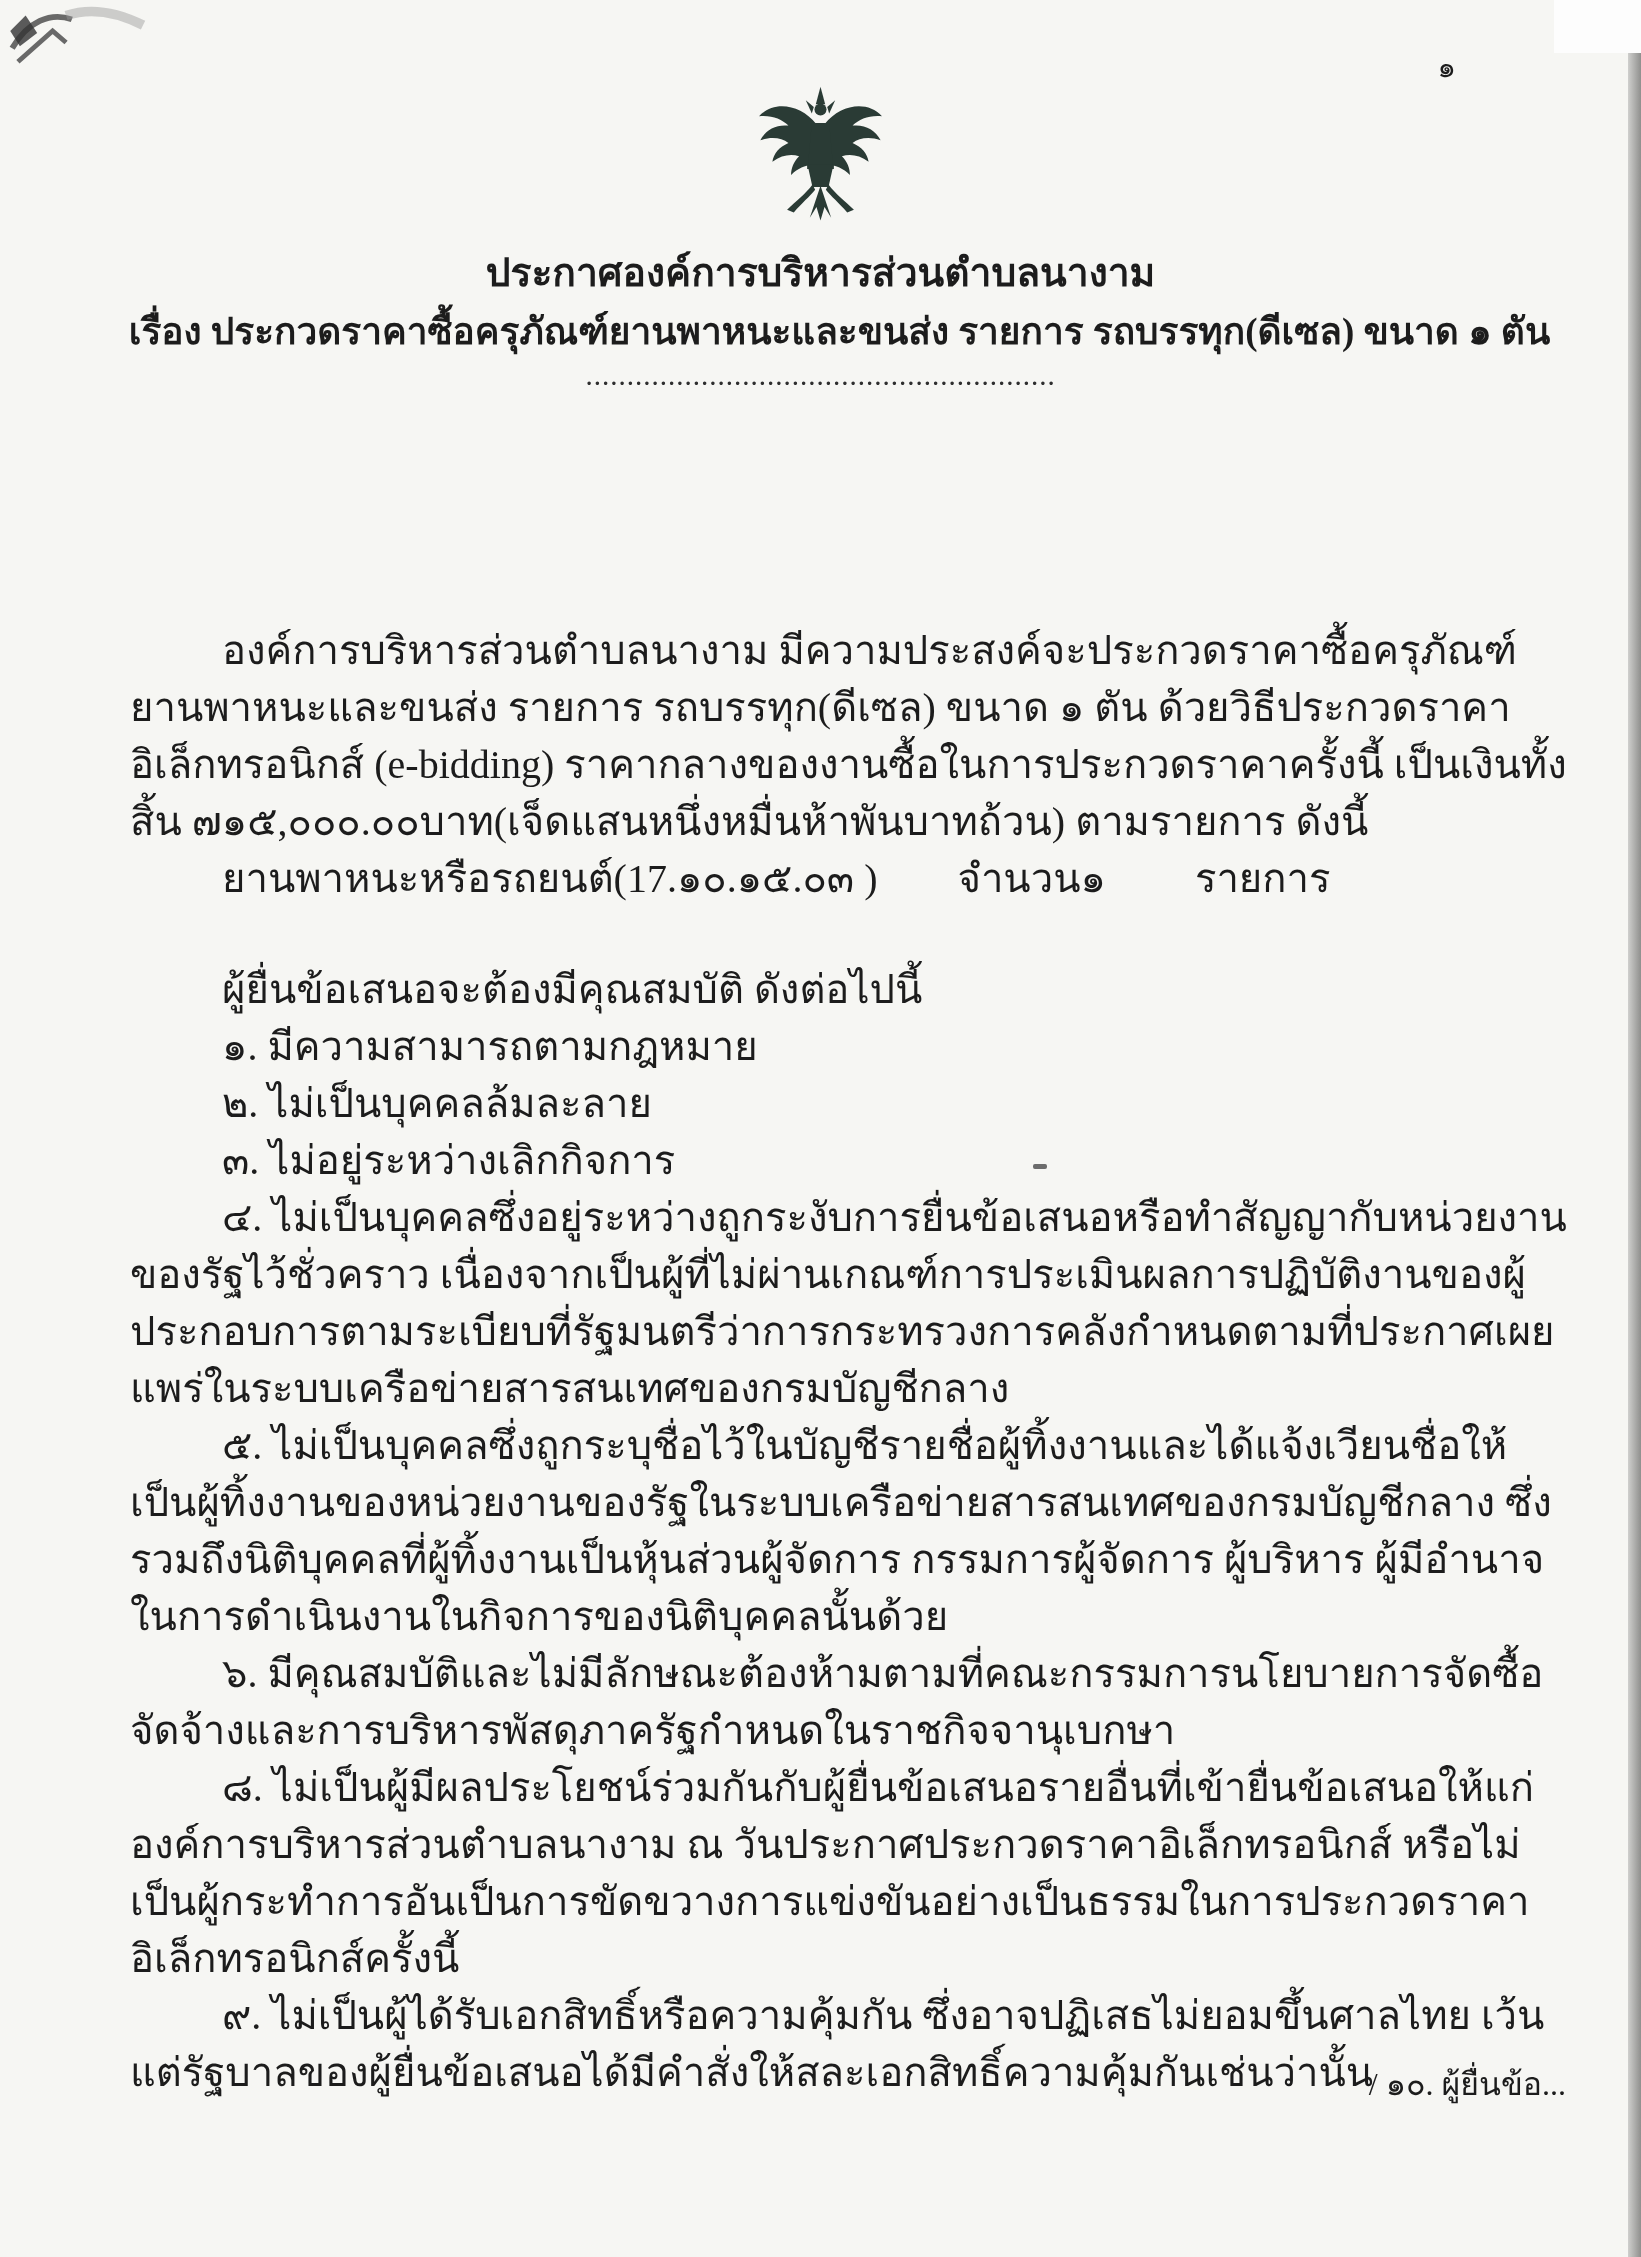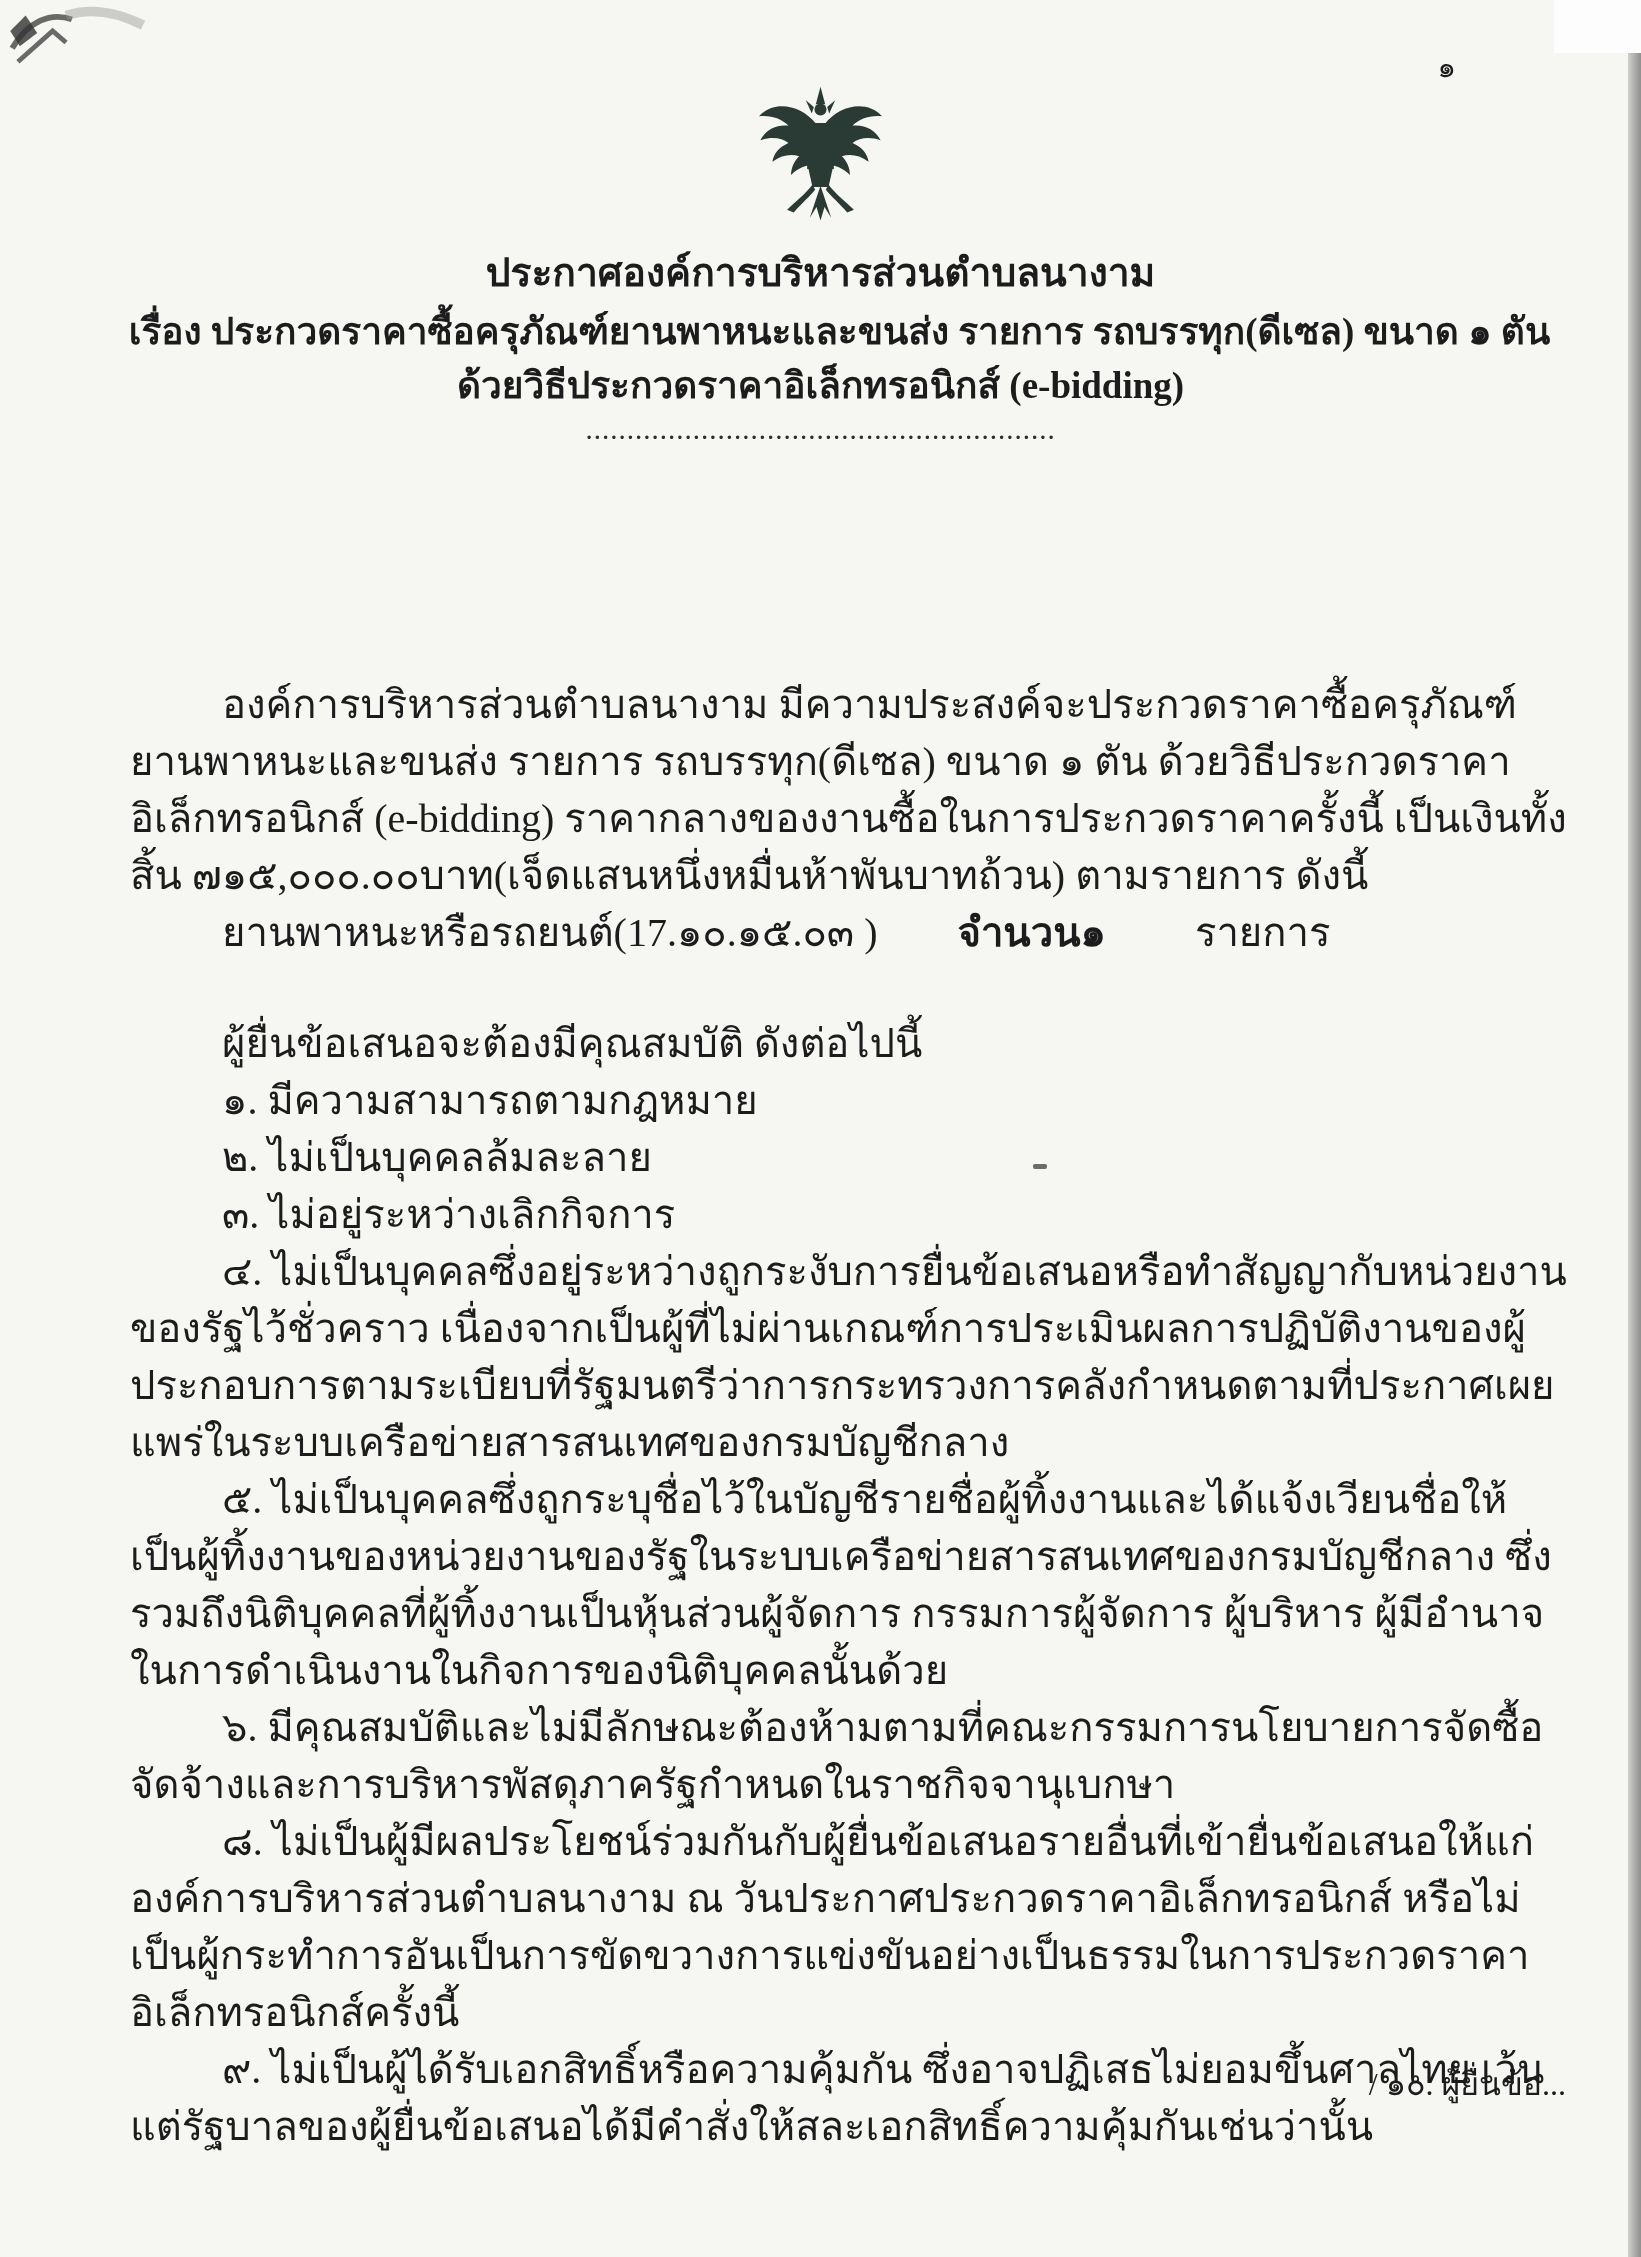--- a/index.html
+++ b/index.html
@@ -63,21 +63,21 @@
   .content {
     margin-top: 230px;
     padding: 0 68px 0 130px;
     font-size: 40px;
     line-height: 57px;
   }
   .content p { margin: 0; }
   .indent { text-indent: 92px; }
   .lead-95 { margin-left: 92px; }
   .item-line { margin-left: 92px; }
-  .item-line .qty { margin-left: 70px; font-weight: bold; }
+  .item-line .qty { margin-left: 70px; }
   .item-line .unit { margin-left: 79px; }
   .spacer { height: 54px; }
   .footer-note {
     position: absolute; top: 2058px; right: 75px;
     font-size: 32px;
   }
 </style>
 </head>
 <body>
 
@@ -111,21 +111,20 @@
         <path d="M92 125 L128 125 L122 152 L98 152 Z"></path>
         <path d="M110 150 L94 198 L104 182 L110 202 L116 182 L126 198 Z"></path>
         <path d="M98 148 C88 162 74 172 60 186 L70 190 C82 176 94 166 102 156 Z"></path>
         <path d="M122 148 C132 162 146 172 160 186 L150 190 C138 176 126 166 118 156 Z"></path>
       </g>
     </svg>
   </div>
 
   <div class="doc-title">ประกาศองค์การบริหารส่วนตำบลนางาม</div>
   <div class="doc-subject">เรื่อง  ประกวดราคาซื้อครุภัณฑ์ยานพาหนะและขนส่ง รายการ รถบรรทุก(ดีเซล) ขนาด ๑ ตัน</div>
-  <div class="doc-method">ด้วยวิธีประกวดราคาอิเล็กทรอนิกส์ (e-bidding)</div>
   <div class="divider">.........................................................</div>
 
   <div class="content">
 
     <p class="indent">องค์การบริหารส่วนตำบลนางาม มีความประสงค์จะประกวดราคาซื้อครุภัณฑ์ยานพาหนะและขนส่ง รายการ รถบรรทุก(ดีเซล) ขนาด ๑ ตัน ด้วยวิธีประกวดราคาอิเล็กทรอนิกส์ (e-bidding) ราคากลางของงานซื้อในการประกวดราคาครั้งนี้ เป็นเงินทั้งสิ้น ๗๑๕,๐๐๐.๐๐บาท(เจ็ดแสนหนึ่งหมื่นห้าพันบาทถ้วน) ตามรายการ ดังนี้</p>
 
     <div class="item-line">
       <span>ยานพาหนะหรือรถยนต์(17.๑๐.๑๕.๐๓ )</span>
       <span class="qty">จำนวน๑</span>
       <span class="unit">รายการ</span>

